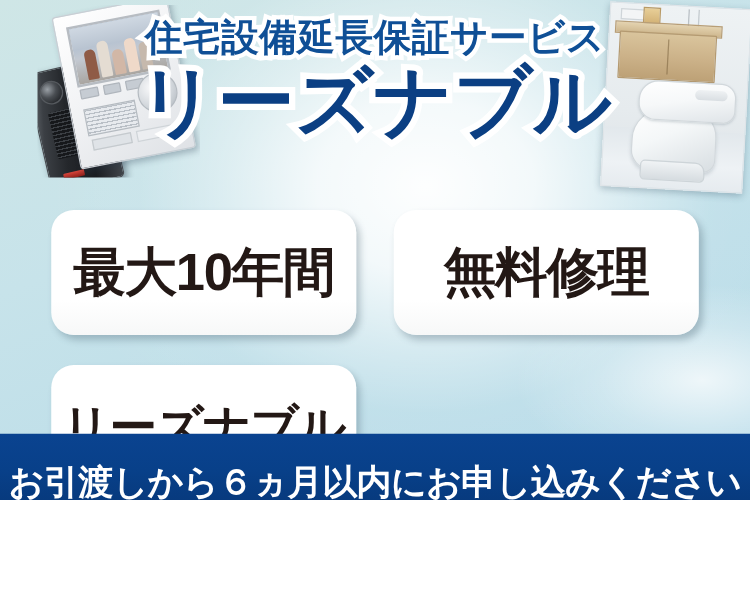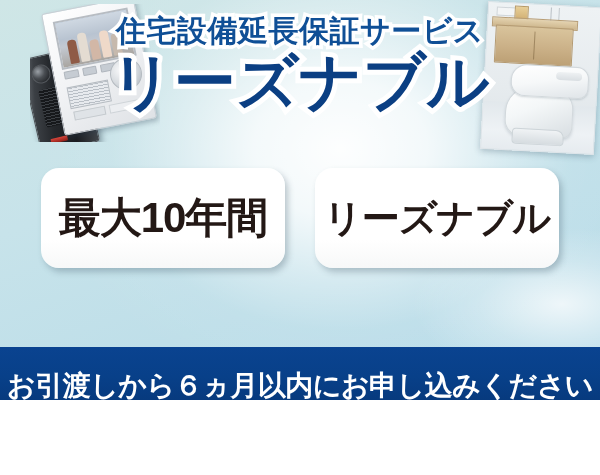--- a/index.html
+++ b/index.html
@@ -417,20 +417,23 @@
   <div class="headline">
     <div class="tagline">住宅設備延長保証サービス</div>
     <div class="brand">リーズナブル</div>
   </div>
 
   <div class="cards">
     <div class="card">
       <span class="card-label">最大10年間</span>
     </div>
     <div class="card">
+      <span class="card-label">無料修理</span>
+    </div>
+    <div class="card">
       <span class="card-label small">リーズナブル</span>
     </div>
   </div>
 
   <div class="banner">
     <span class="banner-text">お引渡しから６ヵ月以内にお申し込みください</span>
   </div>
 
 </div>
 

